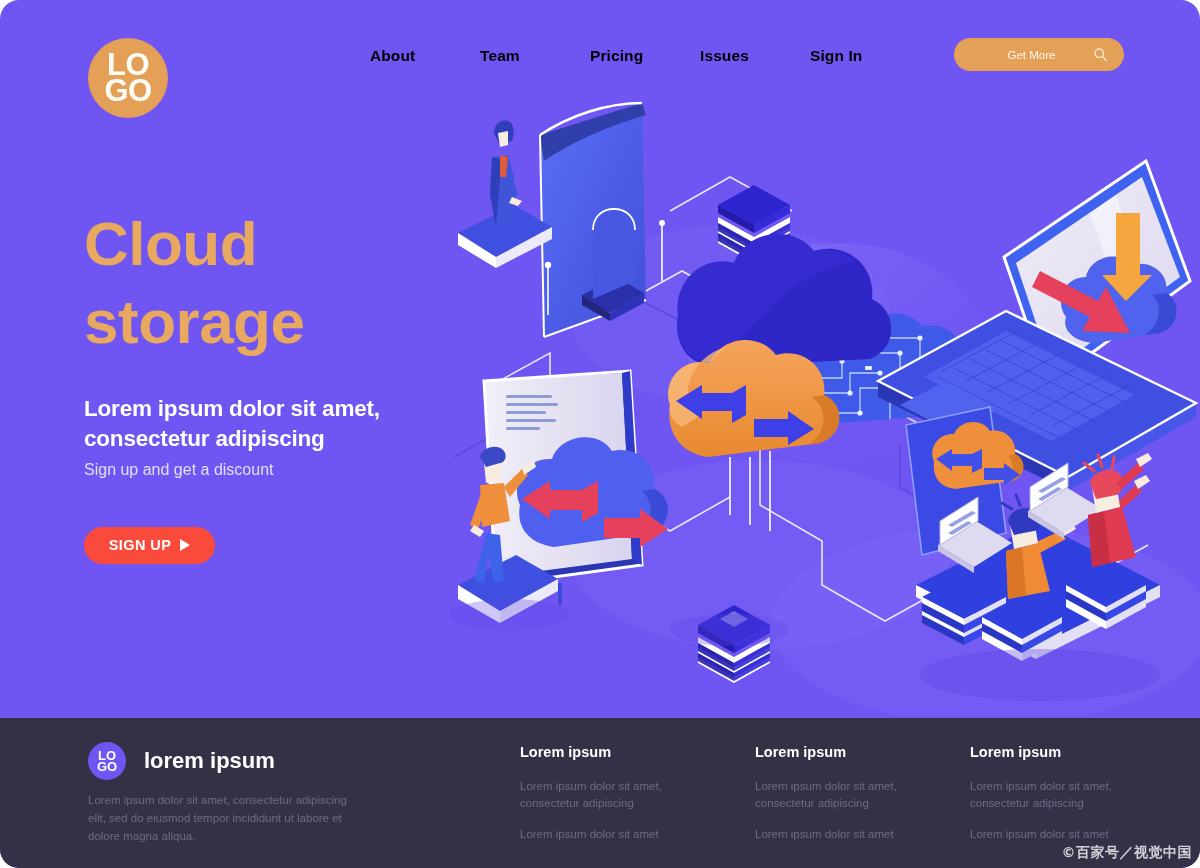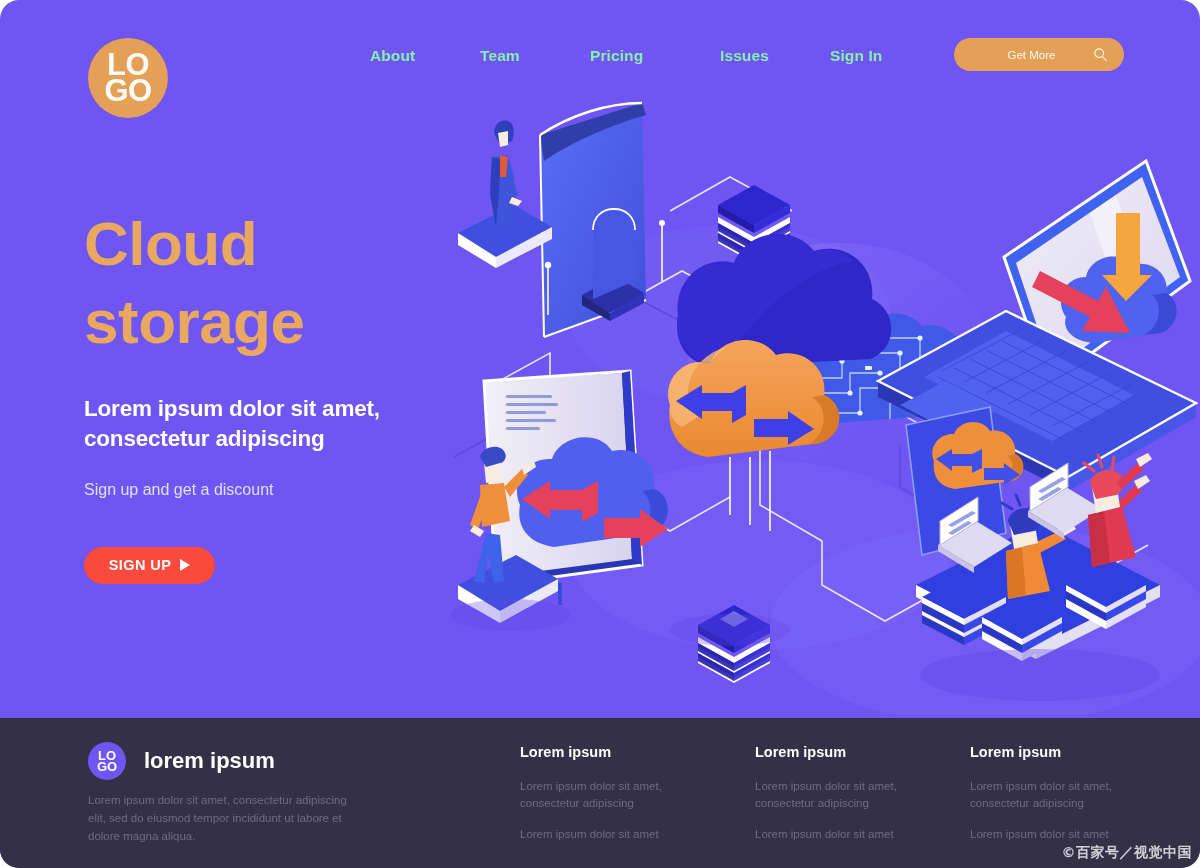--- a/index.html
+++ b/index.html
@@ -35,31 +35,31 @@
   .logo-mark span {
     color: #fdfcf7;
     font-size: 31px; font-weight: 700;
     letter-spacing: -0.5px;
   }
   .nav {
     position: absolute; left: 370px; top: 42px;
     display: flex; align-items: center; gap: 0;
   }
   .nav a {
-    color: #86efac;
+    color: #000000;
     font-size: 15.5px; font-weight: 700;
     text-decoration: none;
     padding: 5px 0;
     width: 110px; text-align: left;
     letter-spacing: .1px;
   }
   .nav a:nth-child(1) { width: 110px; }
   .nav a:nth-child(2) { width: 110px; }
   .nav a:nth-child(3) { width: 110px; }
-  .nav a:nth-child(4) { width: 110px; margin-left: 20px; }
+  .nav a:nth-child(4) { width: 110px; }
   .nav a:nth-child(5) { width: 110px; }
   .cta-pill {
     position: absolute; left: 954px; top: 38px;
     width: 170px; height: 33px;
     background: #e5a057;
     border-radius: 17px;
     border: none;
     display: flex; align-items: center;
     padding: 0 16px;
     cursor: pointer;
@@ -79,21 +79,21 @@
     letter-spacing: -0.5px;
   }
   .hero-sub {
     margin-top: 34px;
     color: #ffffff;
     font-size: 22.5px; font-weight: 700;
     line-height: 1.35;
     letter-spacing: -0.2px;
   }
   .hero-note {
-    margin-top: 26px;
+    margin-top: 6px;
     color: #e4defb;
     font-size: 16px; font-weight: 400;
   }
   .signup-btn {
     margin-top: 48px;
     width: 131px; height: 37px;
     background: #fa4a3c;
     border: none; border-radius: 19px;
     color: #fff; font-size: 14.5px; font-weight: 700;
     letter-spacing: .4px;

